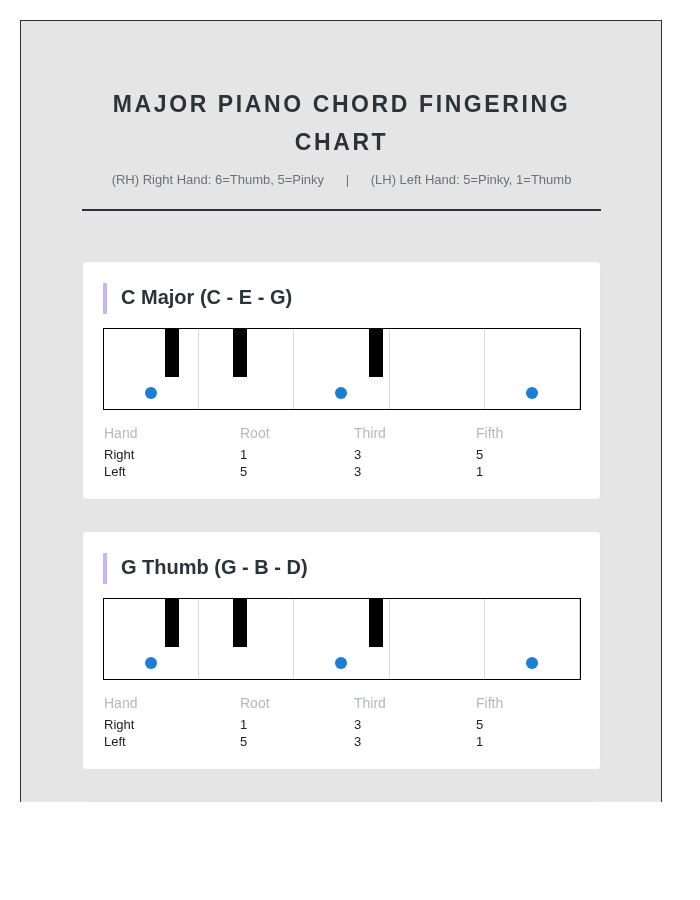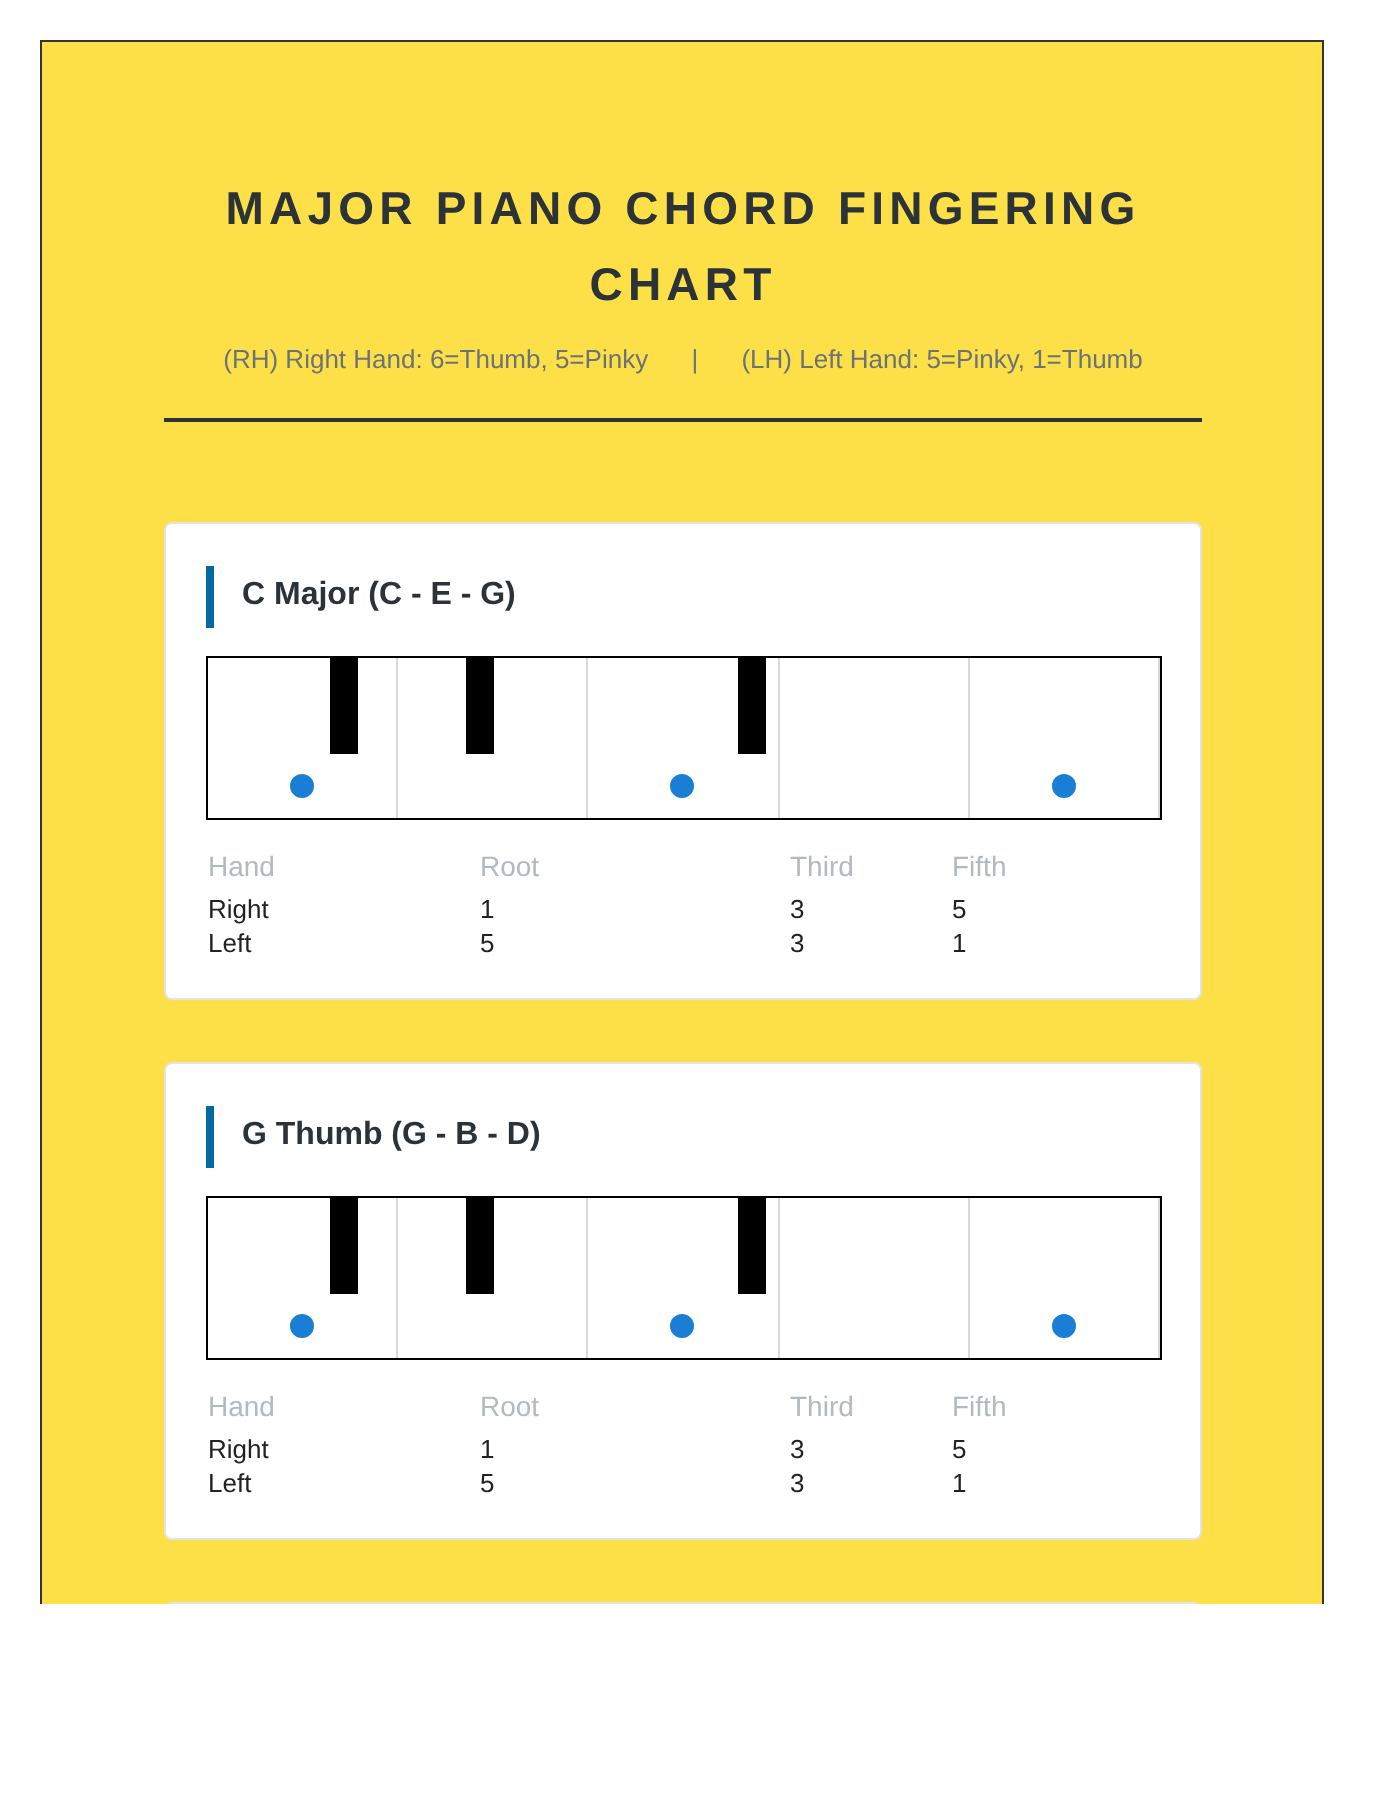--- a/index.html
+++ b/index.html
@@ -1,60 +1,60 @@
 <!DOCTYPE html>
 <html><head>
   <meta charset="utf-8">
   <style>
     * { box-sizing: border-box; margin: 0; padding: 0; }
     html, body { width: 700px; height: 900px; background: #ffffff; overflow: hidden; }
     body { font-family: "Liberation Sans", sans-serif; color: #2c3338; position: relative; }
 
     .frame {
       position: absolute; left: 20px; top: 20px; width: 642px; height: 782px;
-      border: 1px solid #333333; border-bottom: none; background: #fde047; overflow: hidden;
+      border: 1px solid #333333; border-bottom: none; background: #e5e5e5; overflow: hidden;
     }
 
     .header { position: absolute; left: 61px; top: 64px; width: 519px; text-align: center; }
     .title {
       font-family: "Liberation Sans", sans-serif; font-weight: bold; font-size: 23px;
       letter-spacing: 2.6px; line-height: 38px; color: #2c3338; text-transform: uppercase;
     }
     .subtitle { margin-top: 11px; font-size: 13px; color: #6b7378; line-height: 16px; }
     .subtitle .sep { display: inline-block; margin: 0 18px; }
     .rule { position: absolute; left: 61px; top: 188px; width: 519px; height: 2px; background: #2c3338; }
 
     .card {
       position: absolute; left: 61px; width: 519px; height: 239px;
       border: 1px solid #e3e3e3; border-radius: 4px; background: #fff;
     }
     .card-title {
       position: absolute; left: 20px; top: 21px; height: 31px; padding-left: 14px;
-      border-left: 4px solid #0369a1; font-size: 16px; font-weight: bold; line-height: 29px; color: #2c3338;
+      border-left: 4px solid #c4b5fd; font-size: 20px; font-weight: bold; line-height: 29px; color: #2c3338;
     }
 
     .keyboard {
       position: absolute; left: 20px; top: 66px; width: 478px; height: 82px;
       border: 1px solid #000; display: flex; background: #fff;
     }
     .white-key { flex: 1; border-right: 1px solid #d9d9d9; position: relative; }
     .white-key:last-child { border-right: none; }
     .black-key { position: absolute; top: 0; width: 14px; height: 48px; background: #000; }
     .dot {
       position: absolute; width: 12px; height: 12px; border-radius: 50%;
       background: #1a7fd4; top: 58px;
     }
 
     .fingering { position: absolute; left: 21px; top: 163px; width: 480px; }
     .f-row { position: relative; height: 17px; }
     .f-row.head { height: 21px; text-decoration: underline; }
     .f-cell { position: absolute; top: 0; font-size: 13px; line-height: 17px; }
     .f-row.head .f-cell { font-size: 14px; color: #b3b9be; font-weight: normal; }
     .f-row.body .f-cell { font-weight: normal; color: #222; }
-    .c0 { left: 0; } .c1 { left: 136px; } .c2 { left: 250px; margin-left: 41px; } .c3 { left: 372px; text-align: center; }
+    .c0 { left: 0; } .c1 { left: 136px; } .c2 { left: 250px; } .c3 { left: 372px; text-align: center; }
   </style>
 </head>
 <body>
 
 <div class="frame">
 
   <div class="header">
     <h1 class="title">MAJOR PIANO CHORD FINGERING CHART</h1>
     <div class="subtitle">
       <span>(RH) Right Hand: 6=Thumb, 5=Pinky</span>

